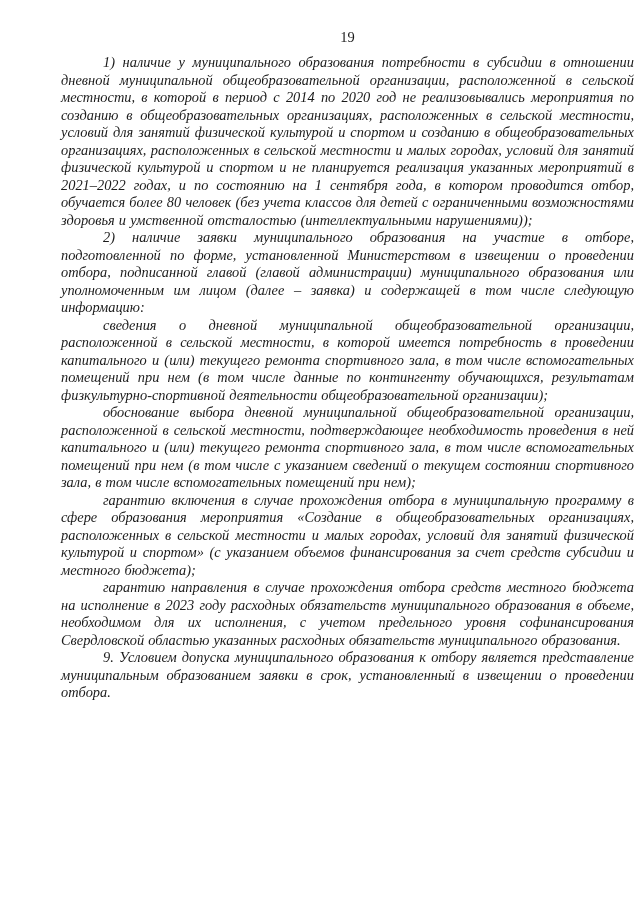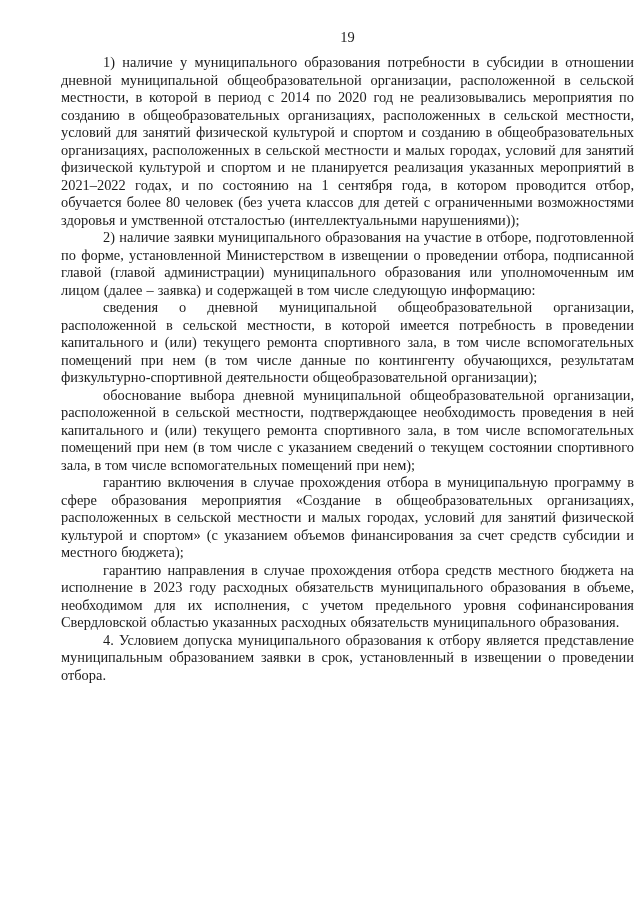--- a/index.html
+++ b/index.html
@@ -30,29 +30,30 @@
   }
   .doc-body p.para {
     margin: 0;
     padding: 0;
     text-align: justify;
     text-indent: 42px;
     font-size: 14.4px;
     line-height: 17.5px;
     color: #1b1b1b;
     word-spacing: 0.5px;
+    font-style: italic;
   }
 </style>
 </head>
 <body>
 
 <div class="page">
   <div class="page-number">19</div>
   <div class="doc-body" id="doc-body">
       <p class="para">1) наличие у муниципального образования потребности в субсидии в отношении дневной муниципальной общеобразовательной организации, расположенной в сельской местности, в которой в период с 2014 по 2020 год не реализовывались мероприятия по созданию в общеобразовательных организациях, расположенных в сельской местности, условий для занятий физической культурой и спортом и созданию в общеобразовательных организациях, расположенных в сельской местности и малых городах, условий для занятий физической культурой и спортом и не планируется реализация указанных мероприятий в 2021–2022 годах, и по состоянию на 1 сентября года, в котором проводится отбор, обучается более 80 человек (без учета классов для детей с ограниченными возможностями здоровья и умственной отсталостью (интеллектуальными нарушениями));</p>
       <p class="para">2) наличие заявки муниципального образования на участие в отборе, подготовленной по форме, установленной Министерством в извещении о проведении отбора, подписанной главой (главой администрации) муниципального образования или уполномоченным им лицом (далее – заявка) и содержащей в том числе следующую информацию:</p>
       <p class="para">сведения о дневной муниципальной общеобразовательной организации, расположенной в сельской местности, в которой имеется потребность в проведении капитального и (или) текущего ремонта спортивного зала, в том числе вспомогательных помещений при нем (в том числе данные по контингенту обучающихся, результатам физкультурно-спортивной деятельности общеобразовательной организации);</p>
       <p class="para">обоснование выбора дневной муниципальной общеобразовательной организации, расположенной в сельской местности, подтверждающее необходимость проведения в ней капитального и (или) текущего ремонта спортивного зала, в том числе вспомогательных помещений при нем (в том числе с указанием сведений о текущем состоянии спортивного зала, в том числе вспомогательных помещений при нем);</p>
       <p class="para">гарантию включения в случае прохождения отбора в муниципальную программу в сфере образования мероприятия «Создание в общеобразовательных организациях, расположенных в сельской местности и малых городах, условий для занятий физической культурой и спортом» (с указанием объемов финансирования за счет средств субсидии и местного бюджета);</p>
       <p class="para">гарантию направления в случае прохождения отбора средств местного бюджета на исполнение в 2023 году расходных обязательств муниципального образования в объеме, необходимом для их исполнения, с учетом предельного уровня софинансирования Свердловской областью указанных расходных обязательств муниципального образования.</p>
-      <p class="para">4. Условием допуска муниципального образования к отбору является представление муниципальным образованием заявки в срок, установленный в извещении о проведении отбора.</p>
+      <p class="para">9. Условием допуска муниципального образования к отбору является представление муниципальным образованием заявки в срок, установленный в извещении о проведении отбора.</p>
     </div>
 </div>
 
 </body></html>

